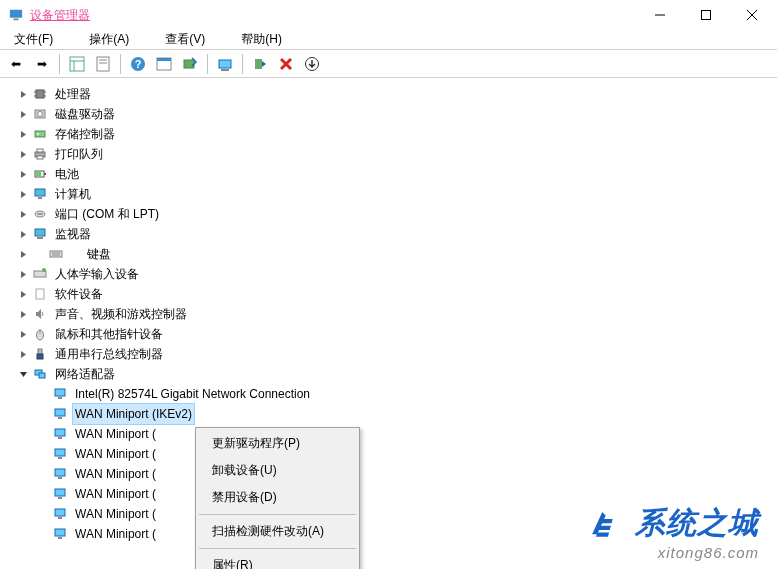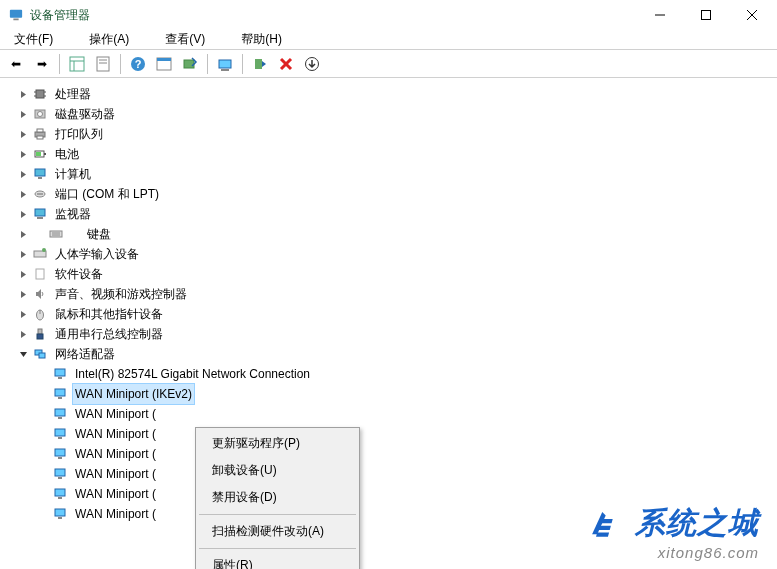--- a/index.html
+++ b/index.html
@@ -1,20 +1,20 @@
 <!DOCTYPE html>
 <html><head>
 <meta charset="utf-8">
 <style>
 * { margin: 0; padding: 0; box-sizing: border-box; font-family: "Microsoft YaHei", "Segoe UI", Tahoma, sans-serif; }
 body { width: 777px; height: 569px; background: #fff; position: relative; overflow: hidden; font-size: 12px; }
 
 .titlebar { height: 30px; display: flex; align-items: center; padding: 0 2px 0 8px; }
 .titlebar .icon { width: 16px; height: 16px; margin-right: 6px; display:flex; align-items:center; justify-content:center; }
-.titlebar .title { flex: 1; font-size: 12px; color: #14532d; }
+.titlebar .title { flex: 1; font-size: 12px; color: #ec4899; text-decoration: underline; }
 .winbtns { display: flex; }
 .winbtn { width: 46px; height: 30px; display: flex; align-items: center; justify-content: center; color: #000; }
 
 .menubar { height: 20px; display: flex; align-items: center; padding: 0 6px; border-bottom: 1px solid #d0d0d0; gap: 20px; }
 .menubar span { padding: 2px 8px; font-size: 12px; }
 
 .toolbar { height: 28px; display: flex; align-items: center; padding: 2px 4px; border-bottom: 1px solid #d0d0d0; gap: 2px; }
 .tbbtn { width: 24px; height: 24px; display: flex; align-items: center; justify-content: center; border: 1px solid transparent; }
 .tsep { width: 1px; height: 20px; background: #c0c0c0; margin: 0 3px; }
 
@@ -167,20 +167,34 @@
           <path d="M2 1 L7 4.5 L2 8 Z" fill="#666"></path>
         </svg>
       </span>
       <span class="nicon">
         <svg width="14" height="14">
           <rect x="2" y="3" width="10" height="8" fill="#ccc" stroke="#888"></rect>
           <circle cx="7" cy="7" r="2.5" fill="#fff" stroke="#888"></circle>
         </svg>
       </span>
       <span class="nlabel">磁盘驱动器</span>
+    </div>
+    <div class="node" style="padding-left: 8px;">
+      <span class="exp">
+        <svg width="9" height="9">
+          <path d="M2 1 L7 4.5 L2 8 Z" fill="#666"></path>
+        </svg>
+      </span>
+      <span class="nicon">
+        <svg width="14" height="14">
+          <rect x="2" y="4" width="10" height="6" fill="#8c8" stroke="#585"></rect>
+          <circle cx="5" cy="7" r="1" fill="#fff"></circle>
+        </svg>
+      </span>
+      <span class="nlabel">存储控制器</span>
     </div>
     <div class="node" style="padding-left: 8px;">
       <span class="exp">
         <svg width="9" height="9">
           <path d="M2 1 L7 4.5 L2 8 Z" fill="#666"></path>
         </svg>
       </span>
       <span class="nicon">
         <svg width="14" height="14">
           <rect x="2" y="5" width="10" height="5" fill="#aaa" stroke="#777"></rect>

